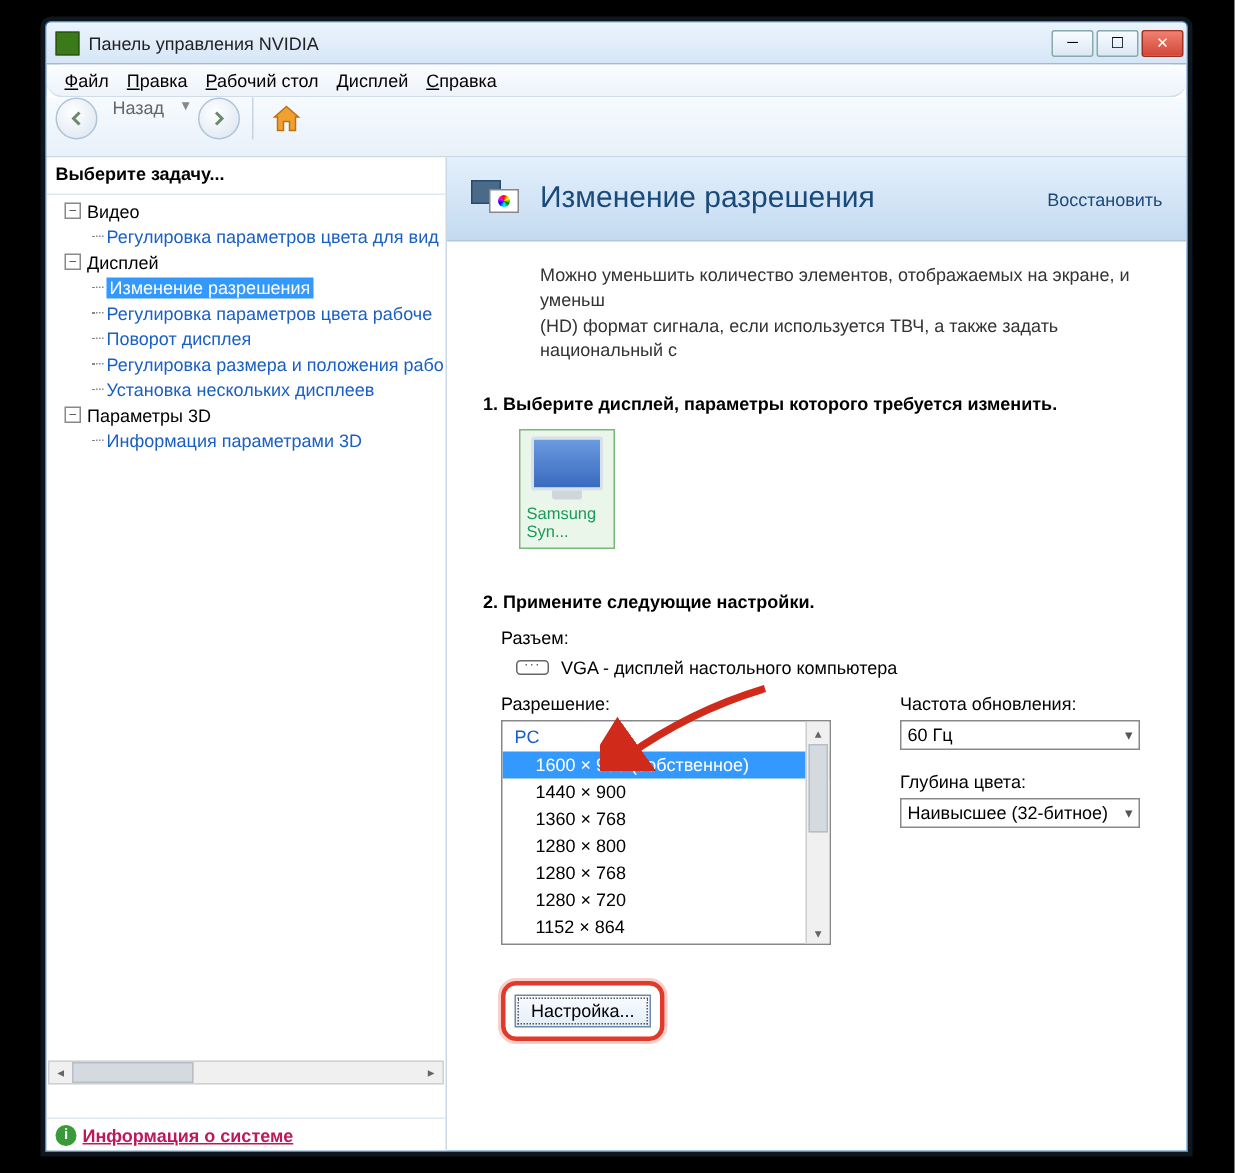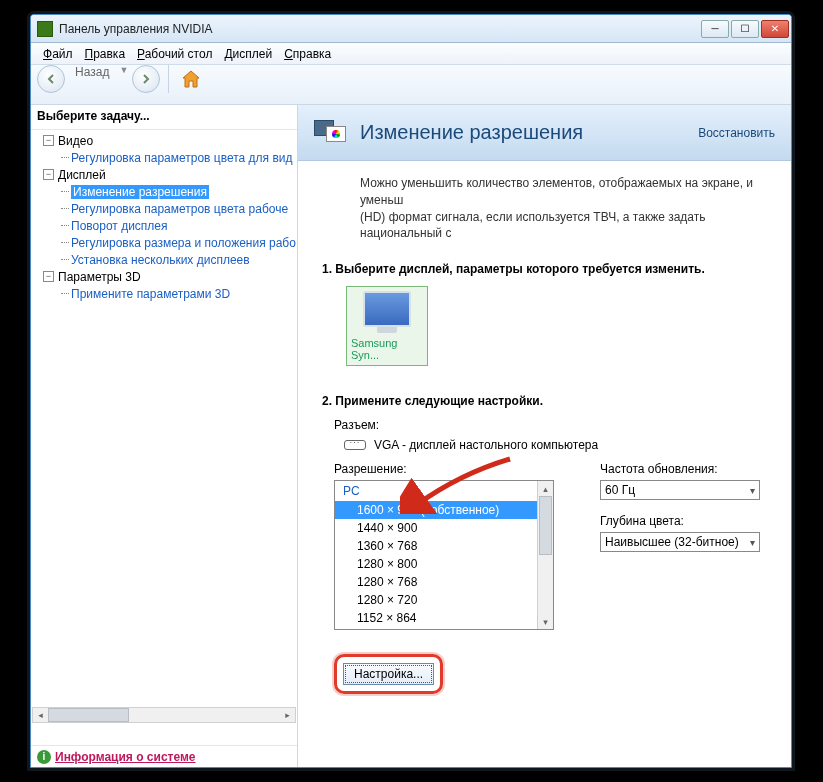--- a/index.html
+++ b/index.html
@@ -4,21 +4,21 @@
 <style>
 * { box-sizing: border-box; margin: 0; padding: 0; }
 body { font-family: "Segoe UI", Tahoma, sans-serif; font-size: 12px; background: #000; width: 823px; height: 782px; position: relative; }
 .window { position: absolute; left: 30px; top: 14px; width: 762px; height: 754px; background: #fff; border: 1px solid #4a8bc5; border-radius: 4px 4px 0 0; overflow: hidden; box-shadow: 0 0 0 3px rgba(100,150,200,0.15); }
 .titlebar { height: 28px; background: linear-gradient(#ecf4fc,#d6e6f7); display: flex; align-items: center; border-bottom: 1px solid #a0b8d0; }
 .titlebar-icon { width: 16px; height: 16px; margin: 0 6px; background: #3a7a1a; border: 1px solid #2a5a0a; }
 .titlebar-title { flex: 1; font-size: 12px; color: #222; }
 .win-btns { display: flex; margin-right: 2px; }
 .win-btn { width: 28px; height: 18px; margin-left: 2px; border: 1px solid #8aa; border-radius: 2px; display: flex; align-items: center; justify-content: center; font-size: 10px; background: linear-gradient(#f8fbff,#dce8f4); }
 .win-btn.close { background: linear-gradient(#f08070,#d04838); color: #fff; border-color: #a03020; }
-.menubar { height: 22px; background: linear-gradient(#fbfdff,#eef3fa); border-bottom: 1px solid #d0dce8; display: flex; align-items: center; padding: 0 6px; }
+.menubar { height: 22px; background: linear-gradient(#fbfdff,#eef3fa); border-bottom: 1px solid #d0dce8; display: flex; align-items: center; padding: 0 6px; border-radius: 11px; }
 .menu-item { padding: 2px 6px; font-size: 12px; cursor: default; }
 .menu-item u { text-decoration: underline; }
 .toolbar { height: 40px; background: linear-gradient(#f7fbff,#e8f0f9); border-bottom: 1px solid #cad8e6; display: flex; align-items: flex-start; padding: 0 6px; gap: 4px; }
 .tb-btn { width: 28px; height: 28px; border: 1px solid #b0c4d8; border-radius: 14px; background: radial-gradient(circle at 40% 35%,#fff,#d8e4f0); display: flex; align-items: center; justify-content: center; }
 .tb-label { font-size: 12px; color: #666; padding: 0 6px; }
 .tb-sep { width: 1px; height: 28px; background: #c8d4e0; margin: 0 4px; }
 .tb-home { width: 28px; height: 28px; display: flex; align-items: center; justify-content: center; }
 .body-split { display: flex; height: calc(100% - 90px); }
 .tree-pane { width: 267px; border-right: 1px solid #cad8e6; display: flex; flex-direction: column; background: #fff; }
 .tree-header { padding: 4px 6px 6px; font-weight: bold; font-size: 12px; border-bottom: 1px solid #e0e8f0; }
@@ -41,21 +41,21 @@
 .header-grad { height: 56px; background: linear-gradient(#e4f0fc,#c4daf0); display: flex; align-items: center; padding: 0 16px; border-bottom: 1px solid #b0c8e0; }
 .header-icon { width: 36px; height: 30px; margin-right: 10px; position: relative; }
 .header-icon .mon1 { position:absolute; left:0; top:2px; width:20px; height:16px; background:#4a6a8a; border:1px solid #2a4a6a; }
 .header-icon .mon2 { position:absolute; left:12px; top:8px; width:20px; height:16px; background:#fff; border:1px solid #888; display:flex;align-items:center;justify-content:center; }
 .header-icon .mon2::after{content:"";width:8px;height:8px;border-radius:4px;background:conic-gradient(red,yellow,green,cyan,blue,magenta,red);}
 .header-title { font-size: 20px; color: #1a4a7a; flex: 1; }
 .header-restore { font-size: 12px; color: #1a4a7a; }
 .content-body { padding: 10px 16px 16px 24px; font-size: 12px; position: relative; height: calc(100% - 56px); overflow:hidden; }
 .desc { color: #333; line-height: 1.4; margin: 4px 0 20px 38px; }
 .section-h { font-weight: bold; margin: 10px 0; }
-.display-box { width: 82px; height: 80px; border: 1px solid #7ab87a; background: #eaf6ea; margin: 6px 0 4px 24px; display: flex; flex-direction: column; align-items: center; justify-content: center; padding: 4px; }
+.display-box { width: 64px; height: 80px; border: 1px solid #7ab87a; background: #eaf6ea; margin: 6px 0 4px 24px; display: flex; flex-direction: column; align-items: center; justify-content: center; padding: 4px; }
 .monitor { width: 48px; height: 38px; background: linear-gradient(#6a9adf,#3a6abf); border: 2px solid #d8e0e8; border-radius: 2px; position: relative; }
 .monitor::after { content:""; position:absolute; left:50%; bottom:-8px; transform:translateX(-50%); width:20px; height:6px; background:#cfd6dc; border-radius:0 0 2px 2px; }
 .display-label { color: #1a9a5a; font-size: 11px; margin-top: 10px; }
 .field-row { margin: 6px 0 6px 12px; }
 .field-lbl { font-size: 12px; margin-bottom: 2px; display:block; }
 .connector-row { display: flex; align-items: center; margin: 4px 0 10px 22px; gap:8px; }
 .vga-icon { width: 22px; height: 10px; border: 1px solid #666; border-radius: 3px; position: relative; }
 .vga-icon::before { content:"···"; position:absolute; left:0;right:0;top:-3px;text-align:center;font-size:8px;letter-spacing:1px;color:#444; }
 .cols { display: flex; gap: 46px; margin-left: 12px; }
 .listbox { width: 220px; height: 150px; border: 1px solid #888; background: #fff; overflow: hidden; position: relative; }
@@ -145,21 +145,21 @@
             <span class="tree-link">Регулировка размера и положения рабо</span>
           </div>
         <div class="tree-row tree-linkrow">
             <span class="tree-link">Установка нескольких дисплеев</span>
           </div>
         <div class="tree-row cat">
             <span class="tree-toggle">−</span>
             <span>Параметры 3D</span>
           </div>
         <div class="tree-row tree-linkrow">
-            <span class="tree-link">Примените параметрами 3D</span>
+            <span class="tree-link">Информация параметрами 3D</span>
           </div>
         <div class="tree-scroll">
           <div class="sb-arr">◂</div>
           <div class="sb-track">
               <div class="sb-thumb"></div>
             </div>
           <div class="sb-arr">▸</div>
         </div>
       </div>
       <div class="tree-footer">

